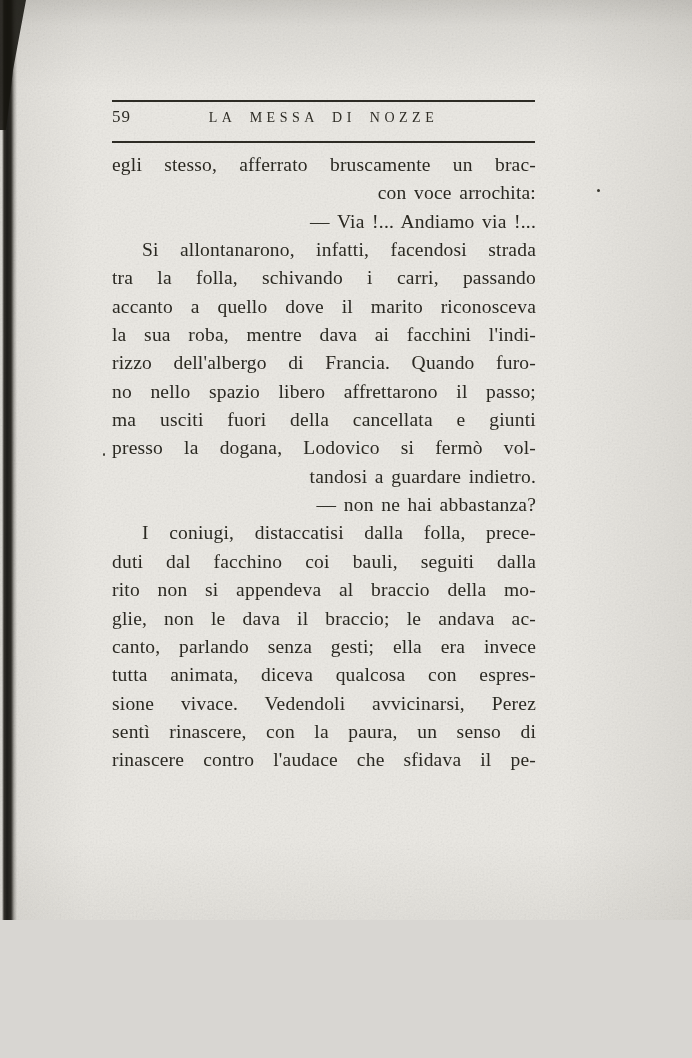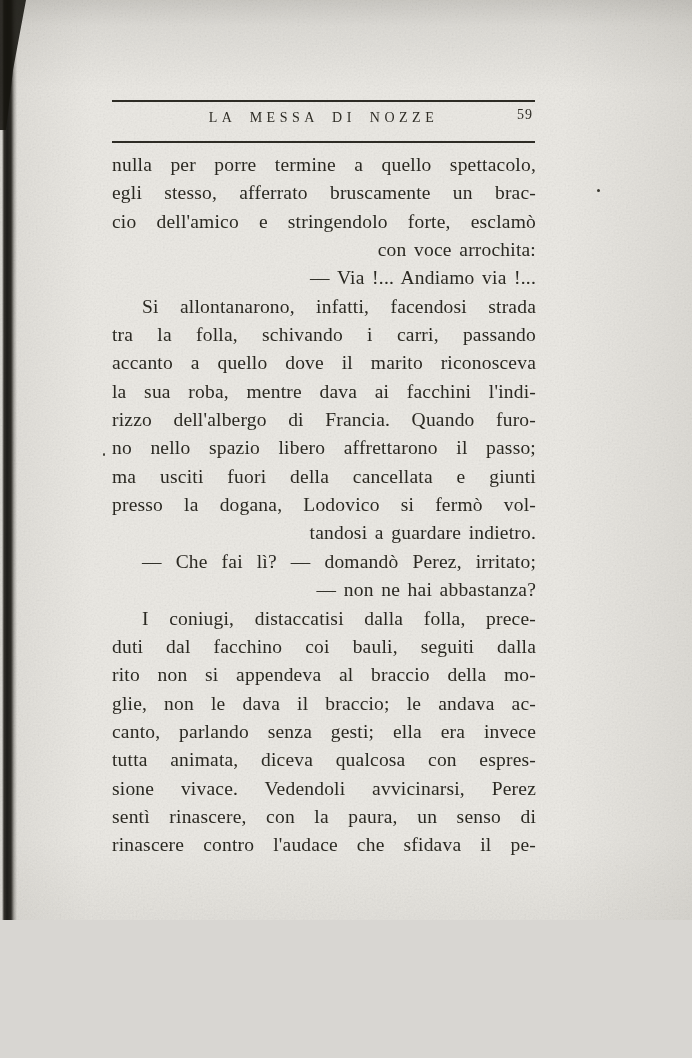--- a/index.html
+++ b/index.html
@@ -35,21 +35,21 @@
   .rule { position: absolute; left: 112px; width: 423px; height: 2px; background: #2e2c25; }
   .rule-top { top: 100px; }
   .rule-bottom { top: 141px; }
   .running-title {
     position: absolute; left: 112px; width: 423px; top: 110px;
     text-align: center; font-size: 14px; letter-spacing: 4.5px;
     word-spacing: 6px; color: #2e2c25;
   }
   .pagenum {
     position: absolute; left: 112px; width: 421px; top: 107px;
-    text-align: right; font-size: 14px; letter-spacing: 1px; color: #2e2c25; font-family: Liberation Serif, serif;
+    font-size: 17px; letter-spacing: 1px; color: #2e2c25; font-family: Liberation Serif, serif;
   }
   
   .textblock {
     position: absolute; left: 112px; top: 151px; width: 424px;
     font-size: 19.5px; line-height: 28.35px;
     word-spacing: 2.5px; letter-spacing: .2px;
   }
   .ln { min-height: 28.35px; }
   .j { text-align: justify; text-align-last: justify; }
   .l { text-align: right; }
@@ -71,35 +71,32 @@
 
   <div class="edge-left"></div>
   <div class="corner-wedge"></div>
 
   <div class="rule rule-top"></div>
   <div class="running-title">LA MESSA DI NOZZE</div>
   <div class="pagenum">59</div>
   <div class="rule rule-bottom"></div>
 
   <div class="textblock">
-    <div class="ln j">nulla per porre termine a quello spettacolo,</div>
     <div class="ln j">egli stesso, afferrato bruscamente un brac-</div>
-    <div class="ln j">cio dell'amico e stringendolo forte, esclamò</div>
     <div class="ln l">con voce arrochita:</div>
     <div class="ln l ind">— Via !... Andiamo via !...</div>
     <div class="ln j ind">Si allontanarono, infatti, facendosi strada</div>
     <div class="ln j">tra la folla, schivando i carri, passando</div>
     <div class="ln j">accanto a quello dove il marito riconosceva</div>
     <div class="ln j">la sua roba, mentre dava ai facchini l'indi-</div>
     <div class="ln j">rizzo dell'albergo di Francia. Quando furo-</div>
     <div class="ln j">no nello spazio libero affrettarono il passo;</div>
     <div class="ln j">ma usciti fuori della cancellata e giunti</div>
     <div class="ln j">presso la dogana, Lodovico si fermò vol-</div>
     <div class="ln l">tandosi a guardare indietro.</div>
-    <div class="ln j ind">— Che fai lì? — domandò Perez, irritato;</div>
     <div class="ln l">— non ne hai abbastanza?</div>
     <div class="ln j ind">I coniugi, distaccatisi dalla folla, prece-</div>
     <div class="ln j">duti dal facchino coi bauli, seguiti dalla</div>
     <div class="ln j">rito non si appendeva al braccio della mo-</div>
     <div class="ln j">glie, non le dava il braccio; le andava ac-</div>
     <div class="ln j">canto, parlando senza gesti; ella era invece</div>
     <div class="ln j">tutta animata, diceva qualcosa con espres-</div>
     <div class="ln j">sione vivace. Vedendoli avvicinarsi, Perez</div>
     <div class="ln j">sentì rinascere, con la paura, un senso di</div>
     <div class="ln j">rinascere contro l'audace che sfidava il pe-</div>

